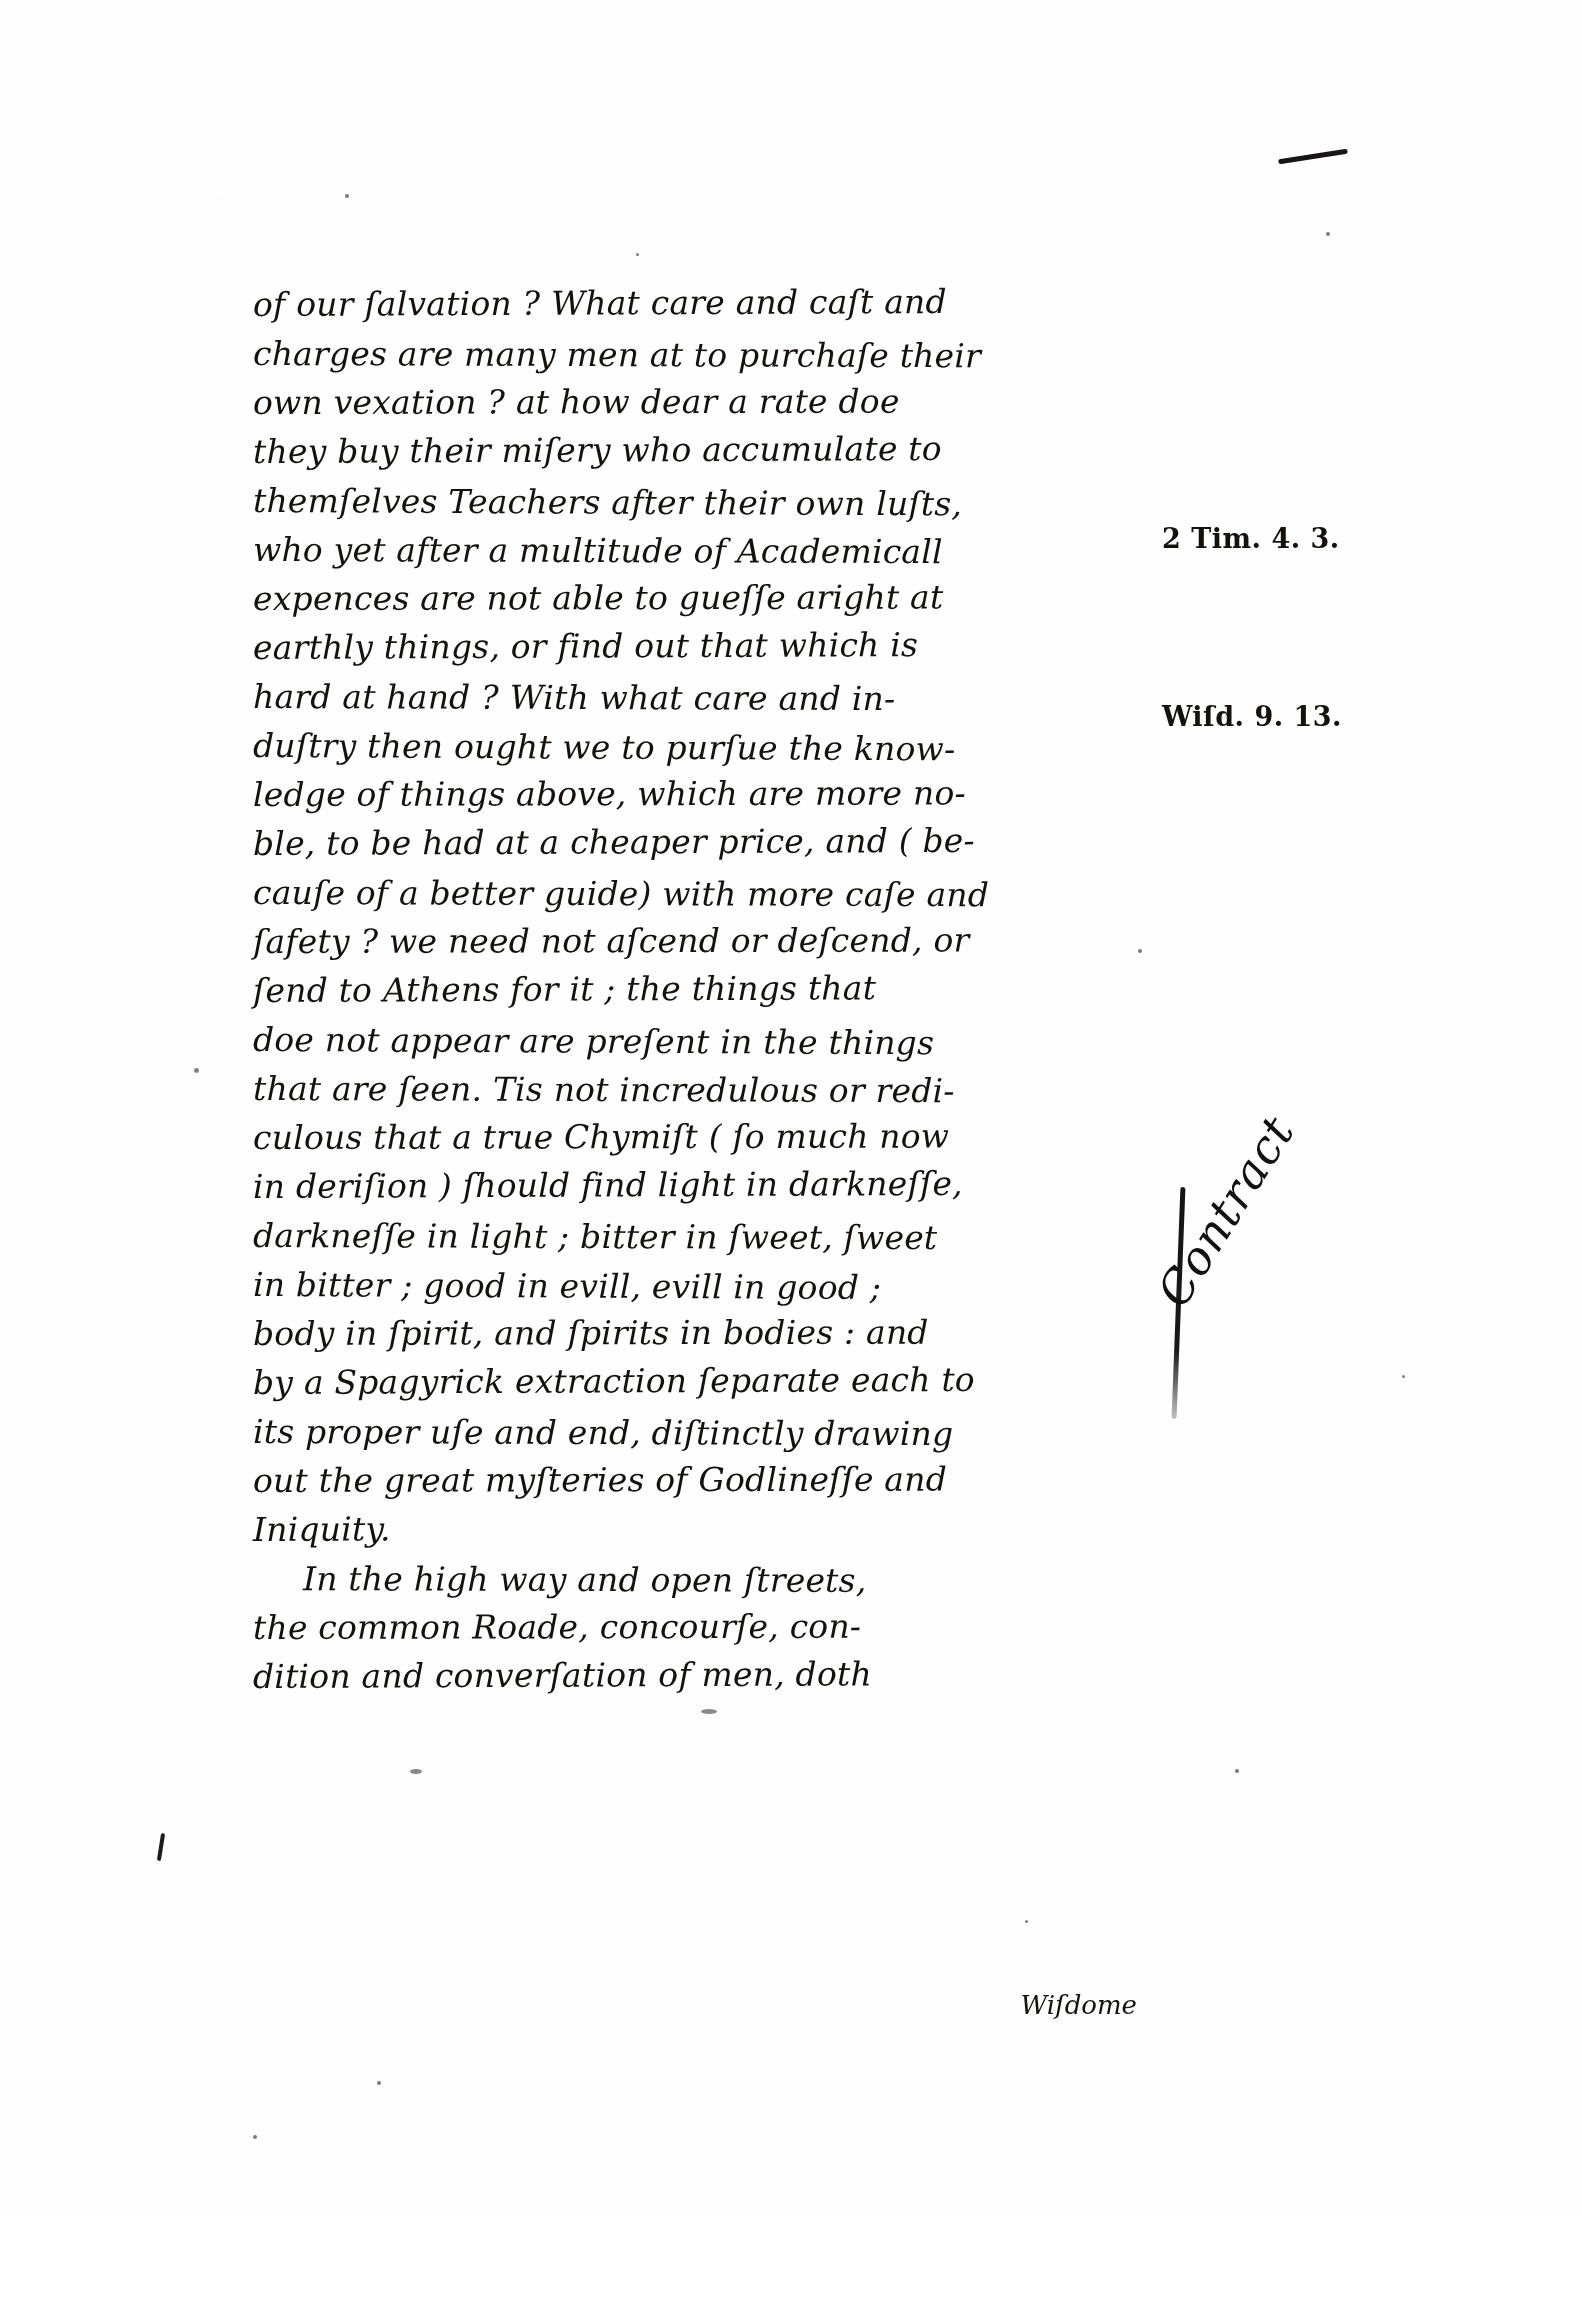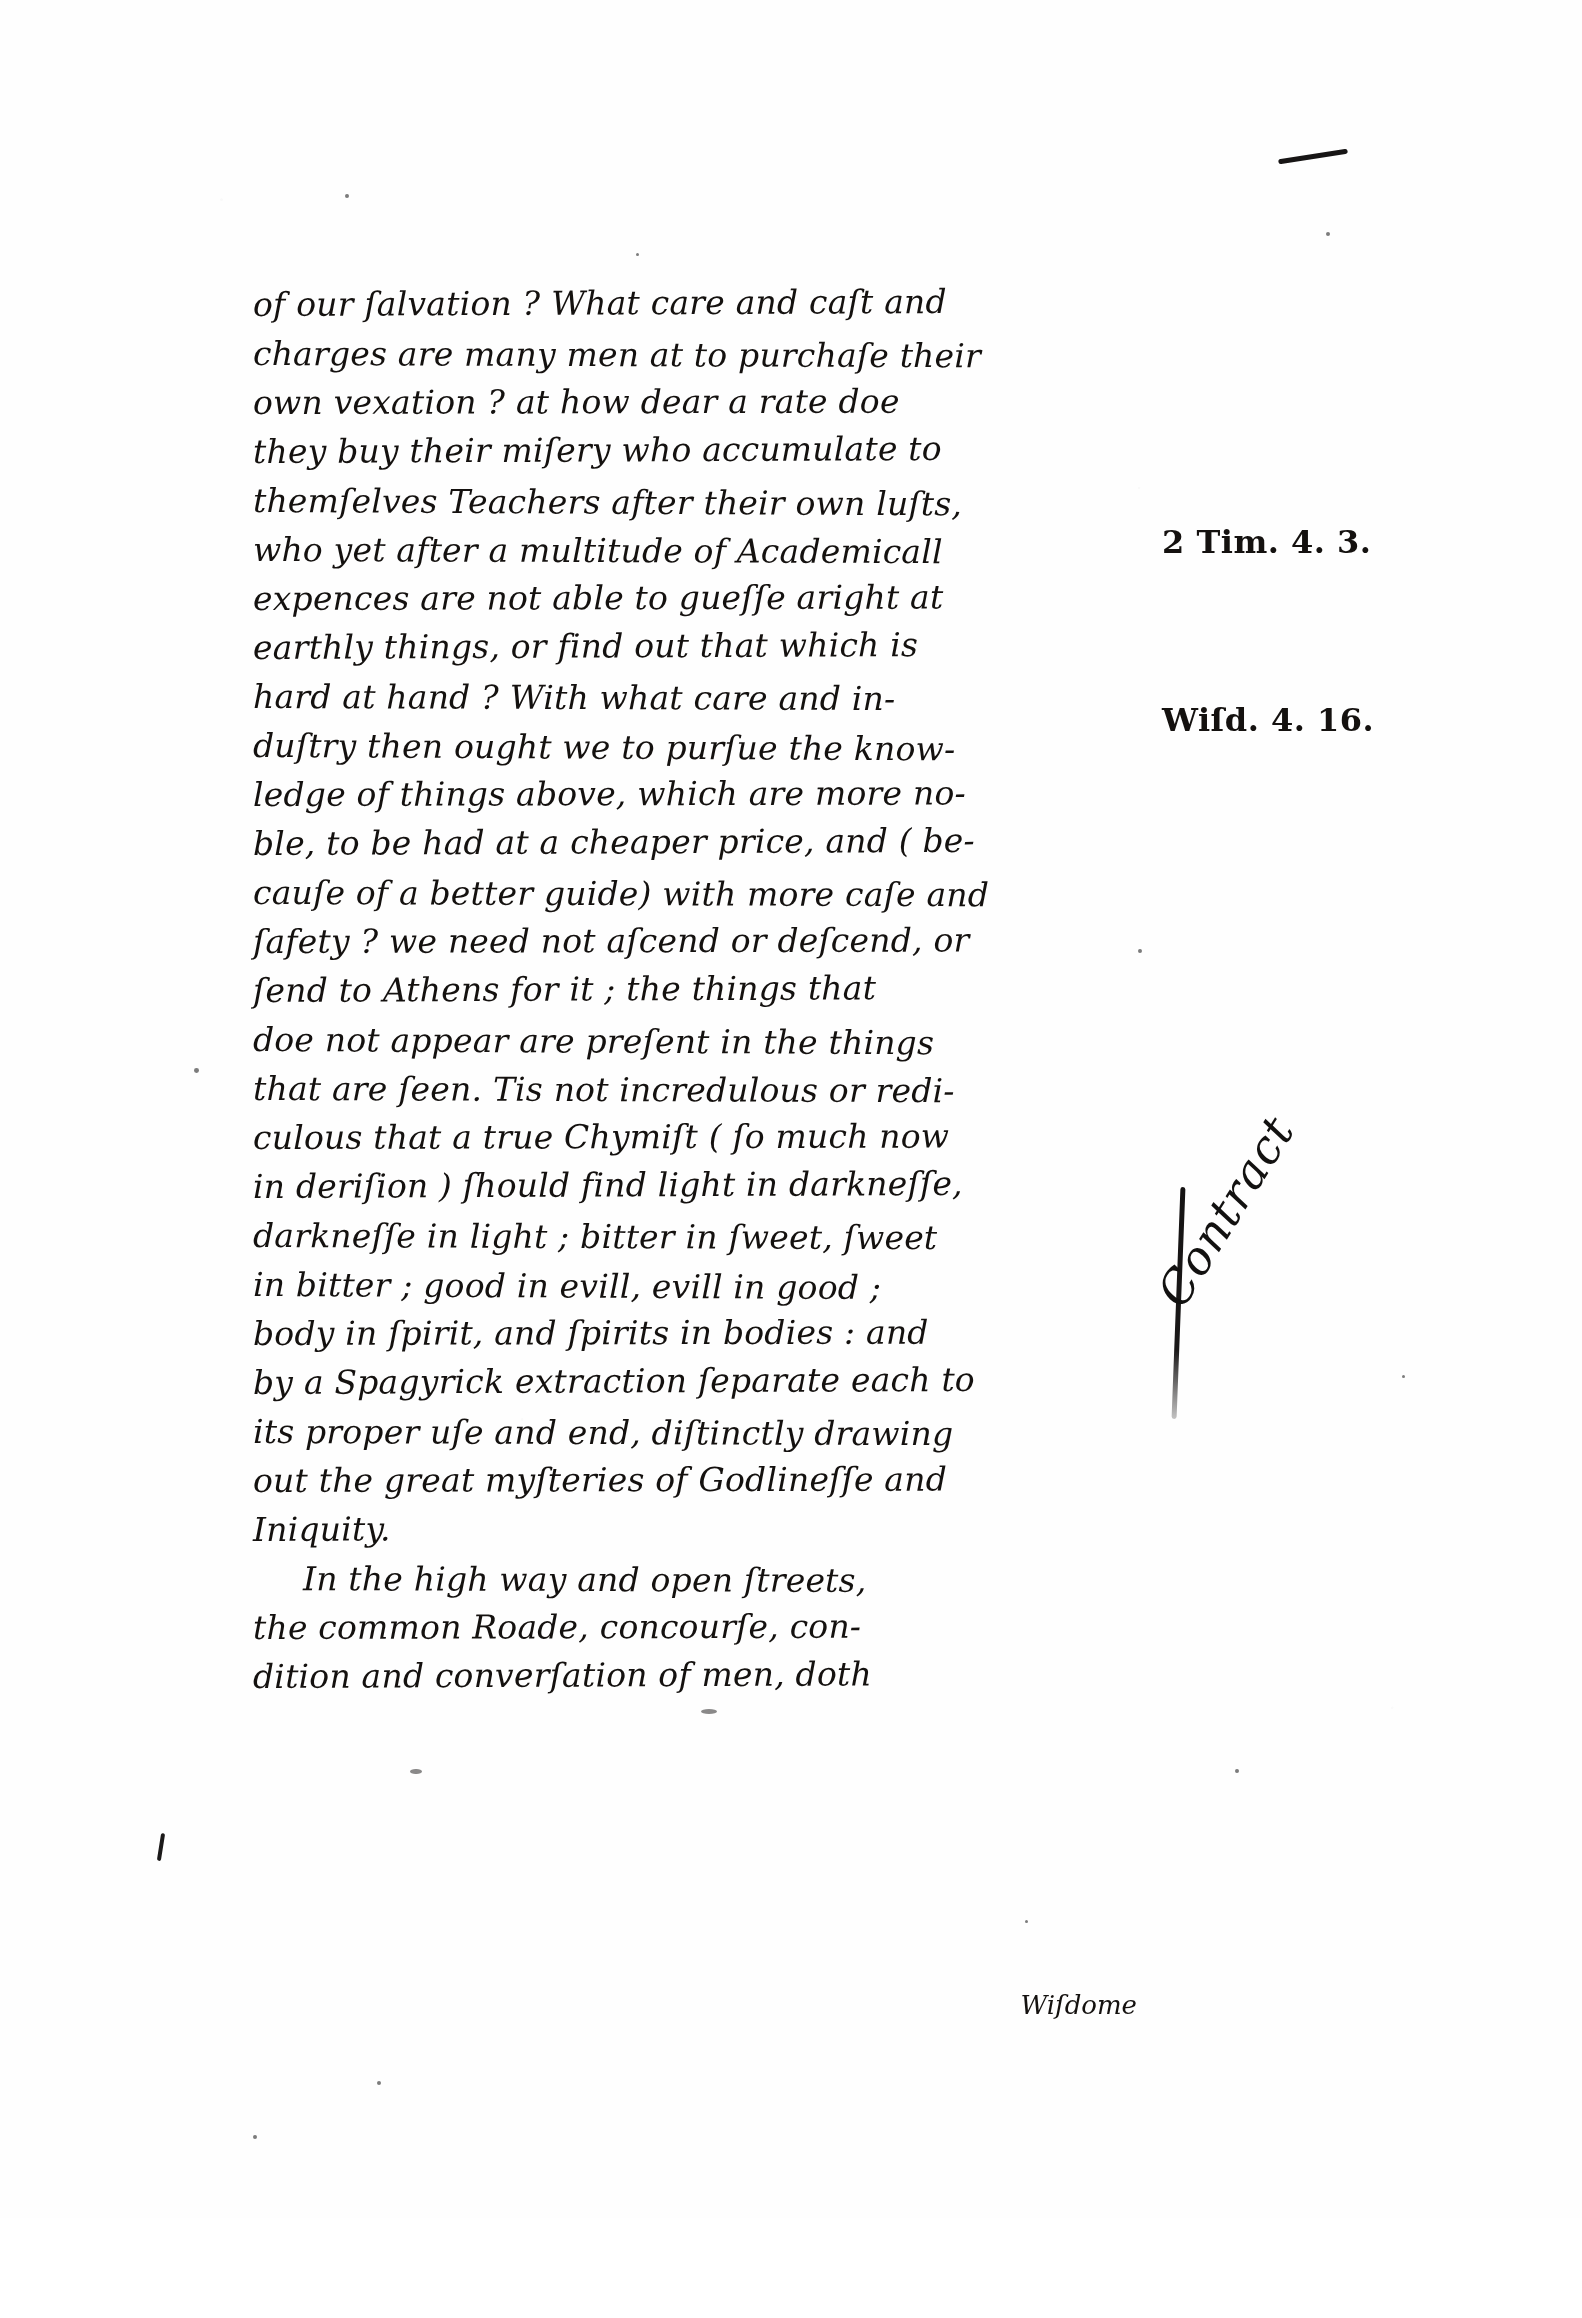--- a/index.html
+++ b/index.html
@@ -75,21 +75,21 @@
     color: #14110f;
     padding-right: 12px;
   }
 
   
   .margin-ref {
     position: absolute;
     font-family: "DejaVu Serif", serif;
     font-style: normal;
     font-weight: 700;
-    font-size: 32px;
+    font-size: 27px;
     color: #14110f;
     letter-spacing: 0.5px;
     white-space: nowrap;
   }
   #ref-1 { left: 1162px; top: 523px; }
   #ref-2 { left: 1162px; top: 701px; }
 
   
   #annotation {
     position: absolute;
@@ -202,21 +202,21 @@
     <div class="line w1">Iniquity.</div>
 
     <div class="line w2 para-indent">In the high way and open ſtreets,</div>
     <div class="line w3">the common Roade, concourſe, con-</div>
     <div class="line w1">dition and converſation of men, doth</div>
   </div>
 
   <div id="catchword">Wiſdome</div>
 
   <div class="margin-ref" id="ref-1">2 Tim. 4. 3.</div>
-  <div class="margin-ref" id="ref-2">Wiſd. 4. 16.</div>
+  <div class="margin-ref" id="ref-2">Wiſd. 9. 13.</div>
 
   <div id="annotation">
     <div class="stroke"></div>
     <div class="hand">Contract</div>
   </div>
 
 </div>
 
 
 </body></html>

